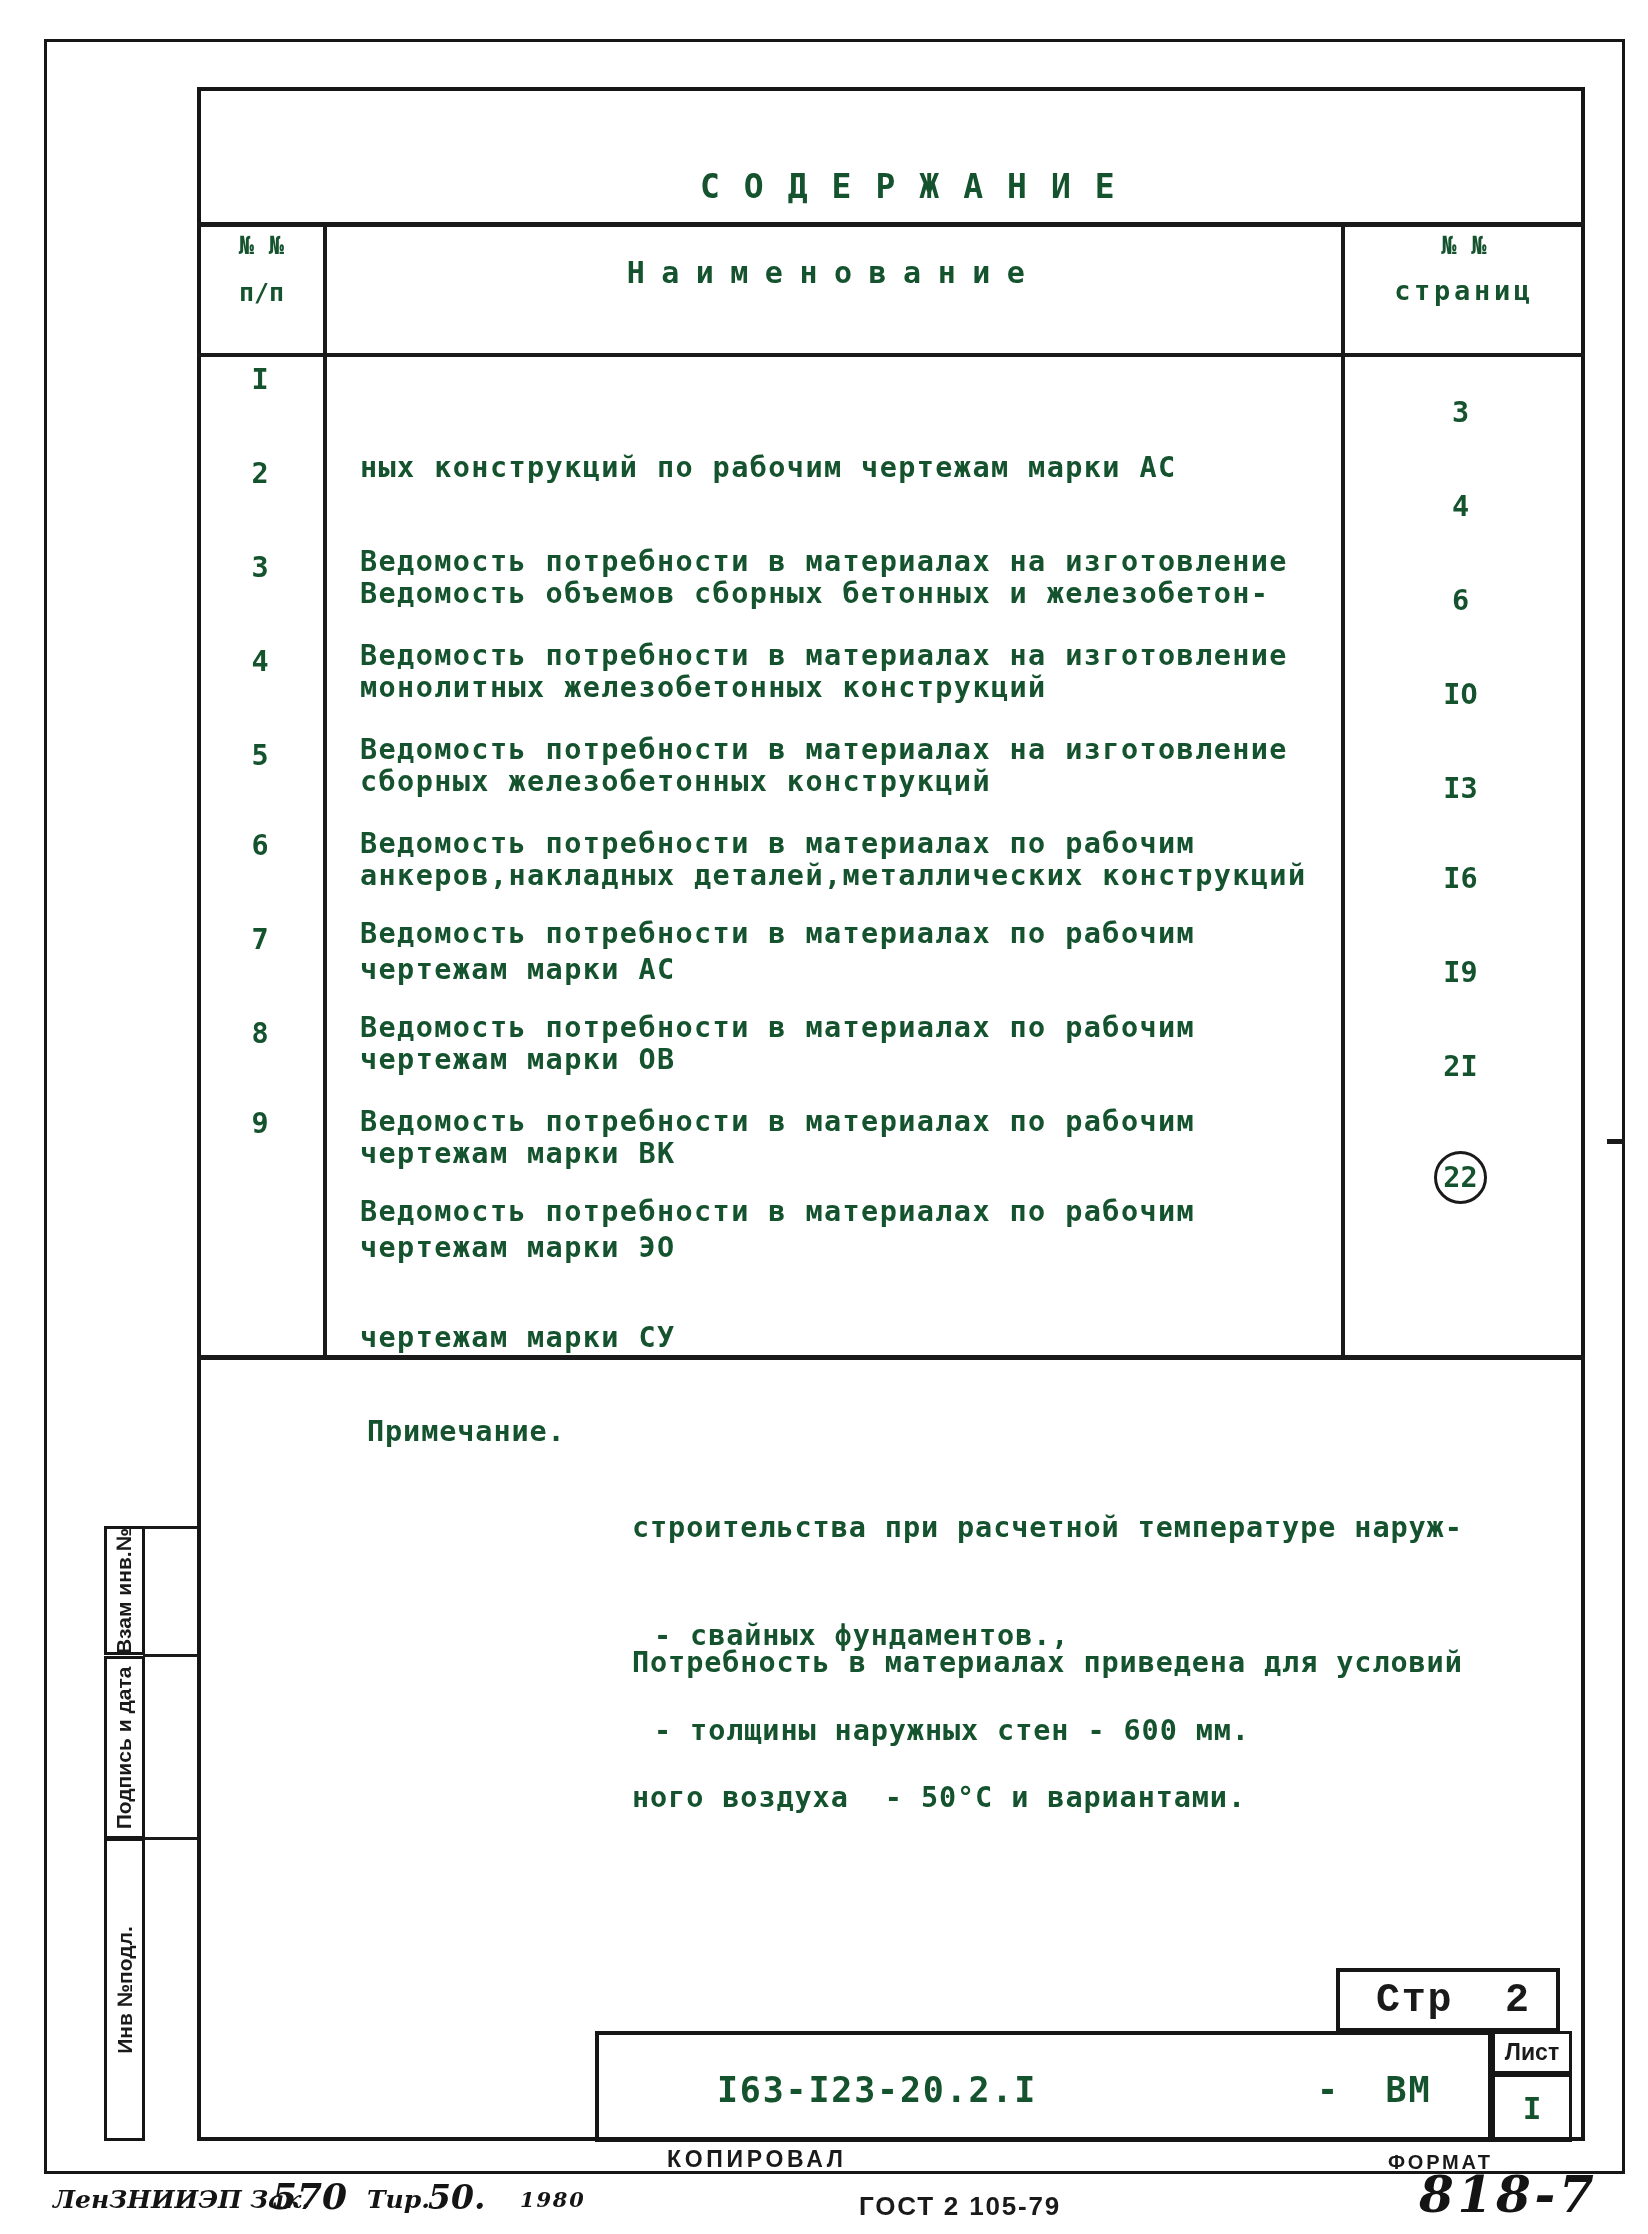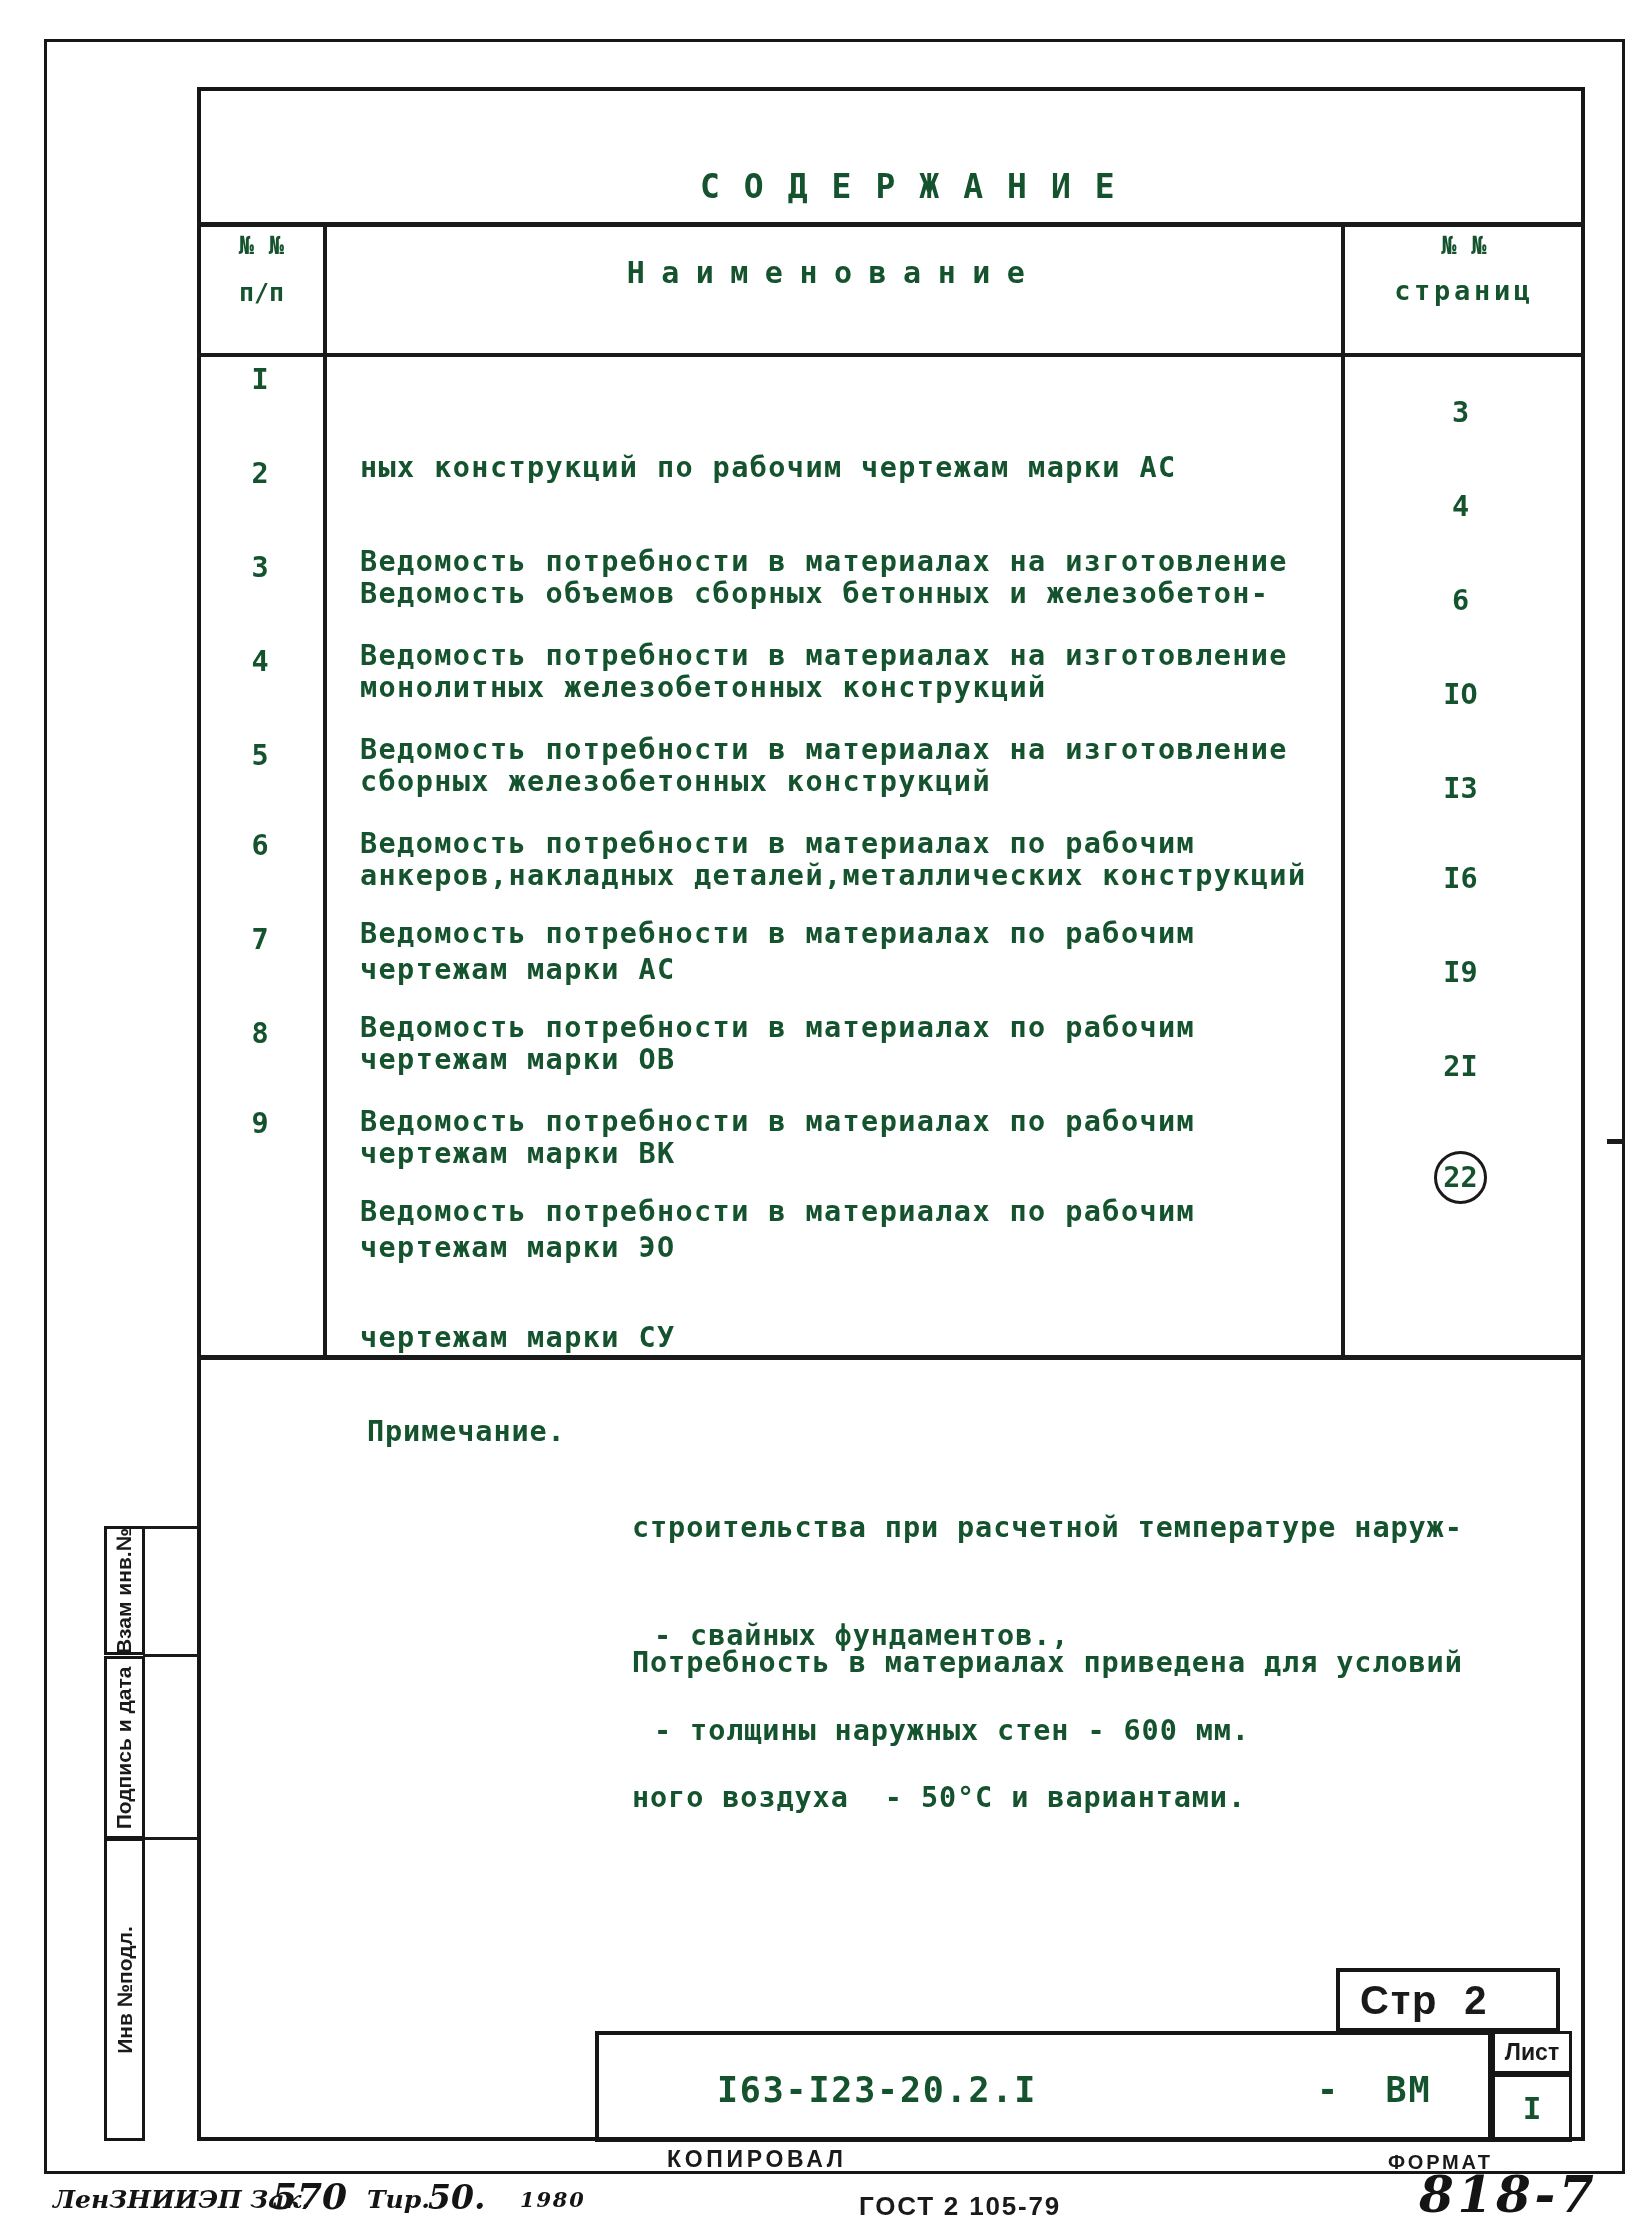--- a/index.html
+++ b/index.html
@@ -45,21 +45,21 @@
 
   
   .side-box{position:absolute;left:104px;width:41px;border:3.7px solid #161616;box-sizing:border-box;
             display:flex;align-items:center;justify-content:center;}
   .side-box span{transform:rotate(-90deg);white-space:nowrap;font-size:21px;}
   .sb1{top:1526px;height:129px;} .sb2{top:1656px;height:183px;} .sb3{top:1838px;height:303px;}
   .conn{left:143px;width:56px;height:2.8px;}
 
   
   .str-box{left:1336px;top:1968px;width:224px;height:64px;border:4.6px solid #161616;box-sizing:border-box;
-           display:flex;align-items:center;padding-left:20px;font-size:40px;white-space:pre;letter-spacing:1.8px;}
+           display:flex;align-items:center;padding-left:36px;font-size:40px;white-space:pre;letter-spacing:1.8px;font-family:Liberation Mono, monospace;}
   .main-box{left:595px;top:2031px;width:897px;height:111px;border:4.6px solid #161616;box-sizing:border-box;}
   .doc-number{position:absolute;left:118px;top:35px;font-size:35px;letter-spacing:1.8px;}
   .doc-suffix{position:absolute;left:718px;top:35px;font-size:35px;letter-spacing:1.8px;white-space:pre;}
   .sheet-label-box{left:1492px;top:2031px;width:80px;height:43px;border:3.7px solid #161616;box-sizing:border-box;
            display:flex;align-items:center;justify-content:center;font-size:23px;}
   .sheet-value-box{left:1492px;top:2074px;width:80px;height:68px;border:3.7px solid #161616;box-sizing:border-box;
            display:flex;align-items:center;justify-content:center;font-size:31px;}
 
   .kopiroval{left:667px;top:2146px;font-size:23px;letter-spacing:3.7px;}
   .format{left:1388px;top:2151px;font-size:20px;letter-spacing:2.8px;}

